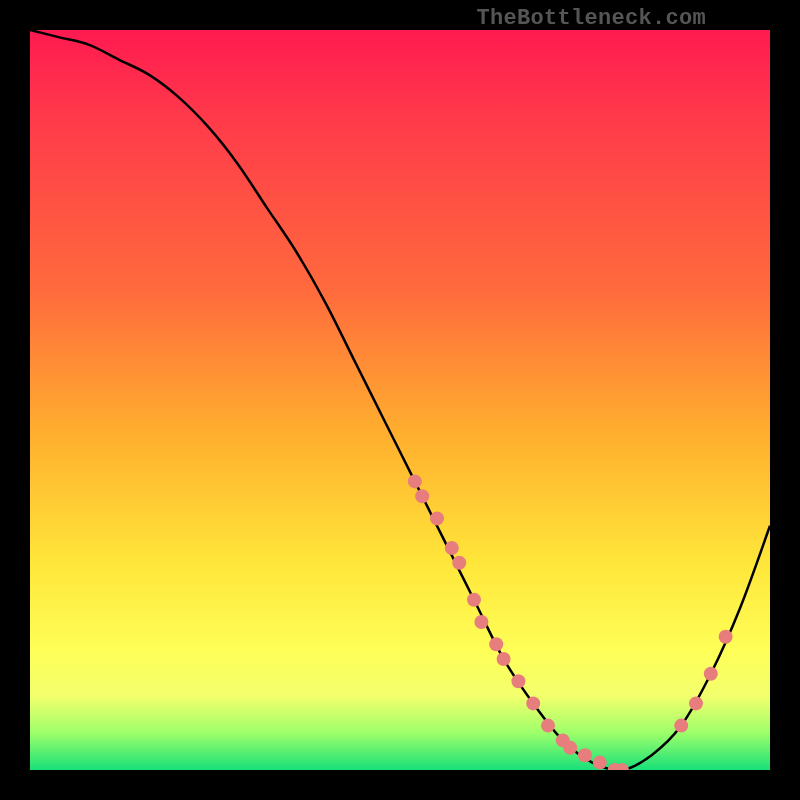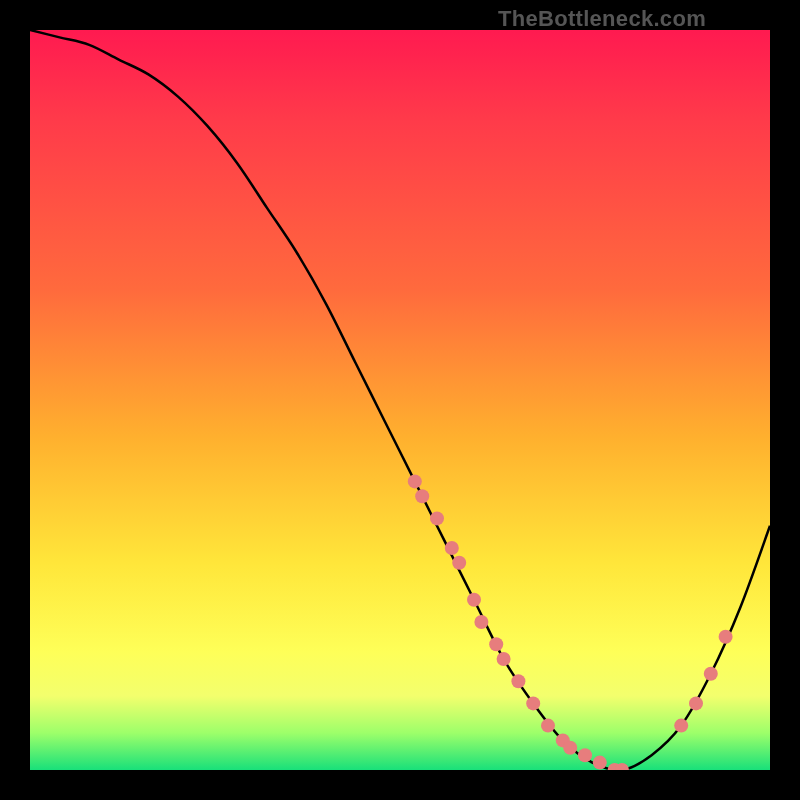--- a/index.html
+++ b/index.html
@@ -9,20 +9,21 @@
     height: 800px;
     background: #000;
     overflow: hidden;
     font-family: Arial, Helvetica, sans-serif;
   }
   .outer {
     position: relative;
     width: 724px;
     height: 800px;
     background: #000;
+    font-family: Liberation Mono, monospace;
   }
   .watermark {
     position: absolute;
     top: 6px;
     right: 18px;
     font-size: 22px;
     font-weight: bold;
     color: #555;
     letter-spacing: 0.3px;
     z-index: 5;

